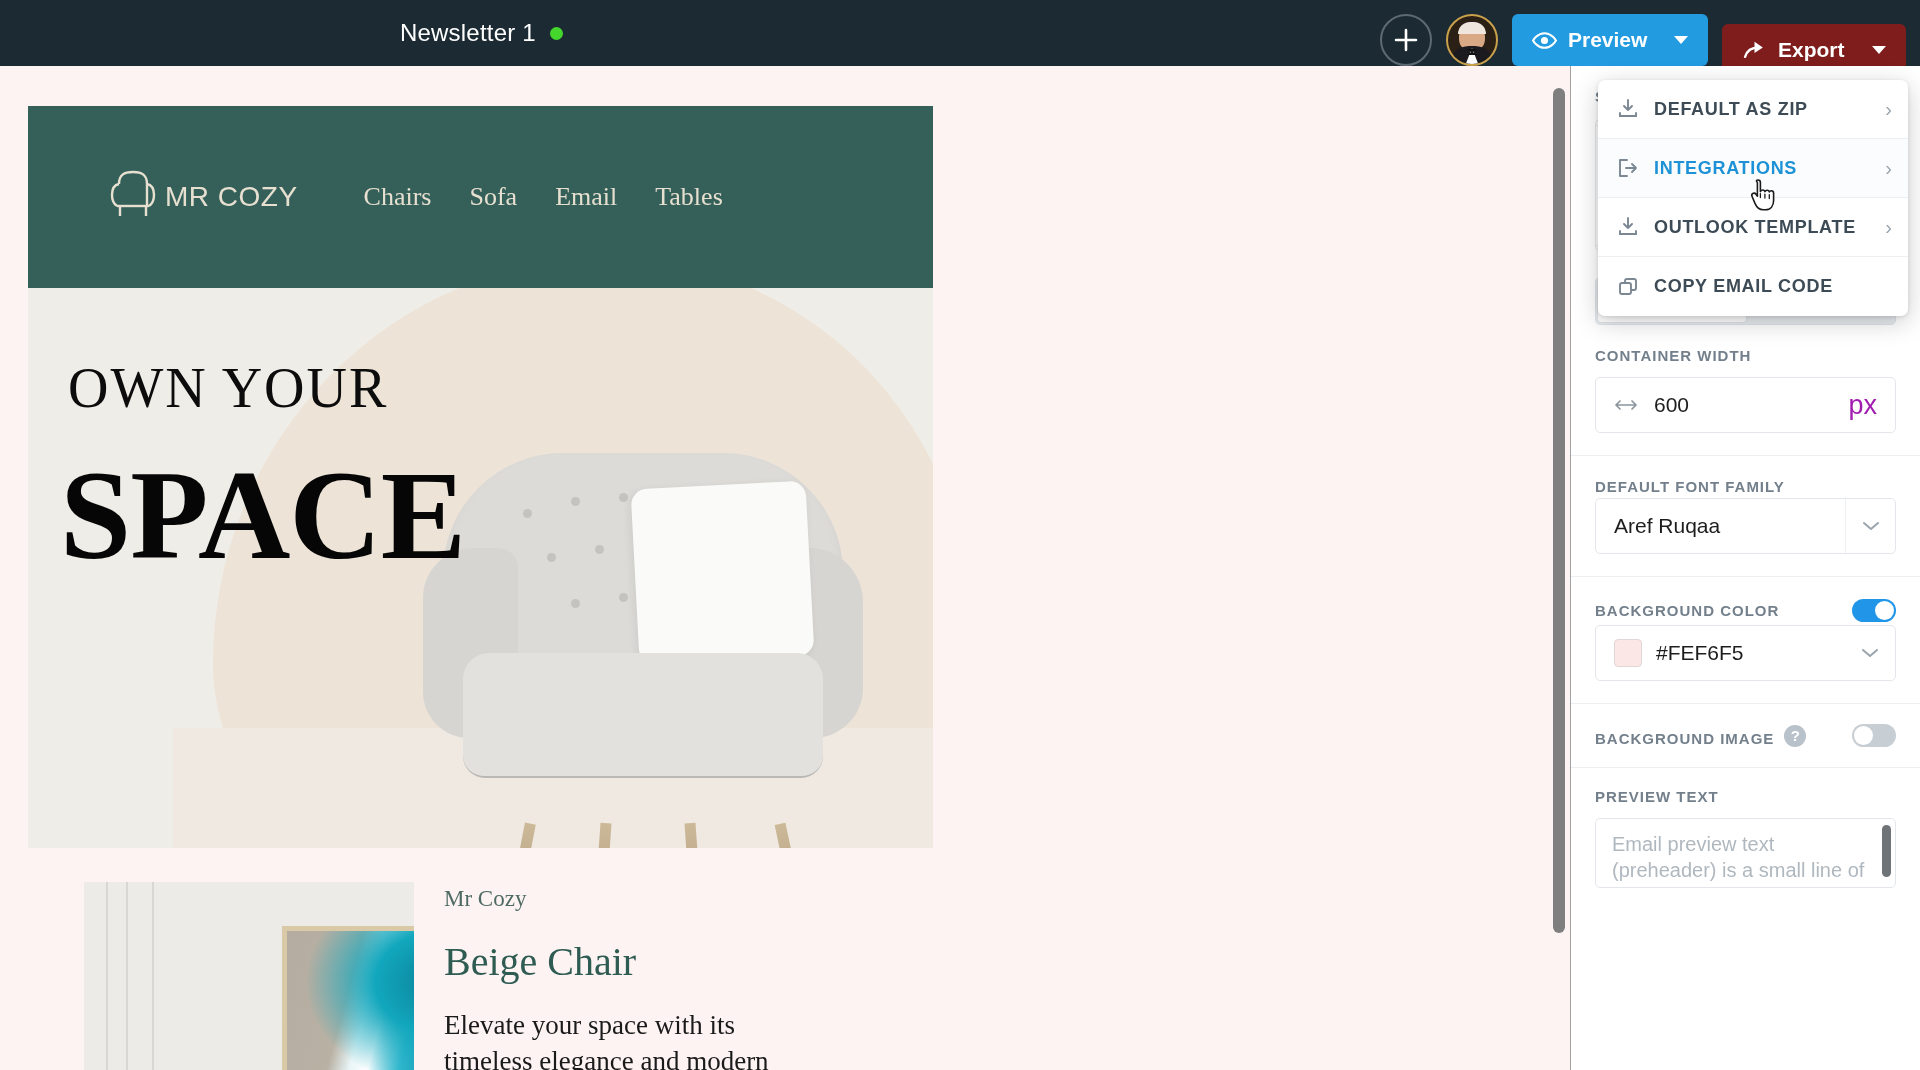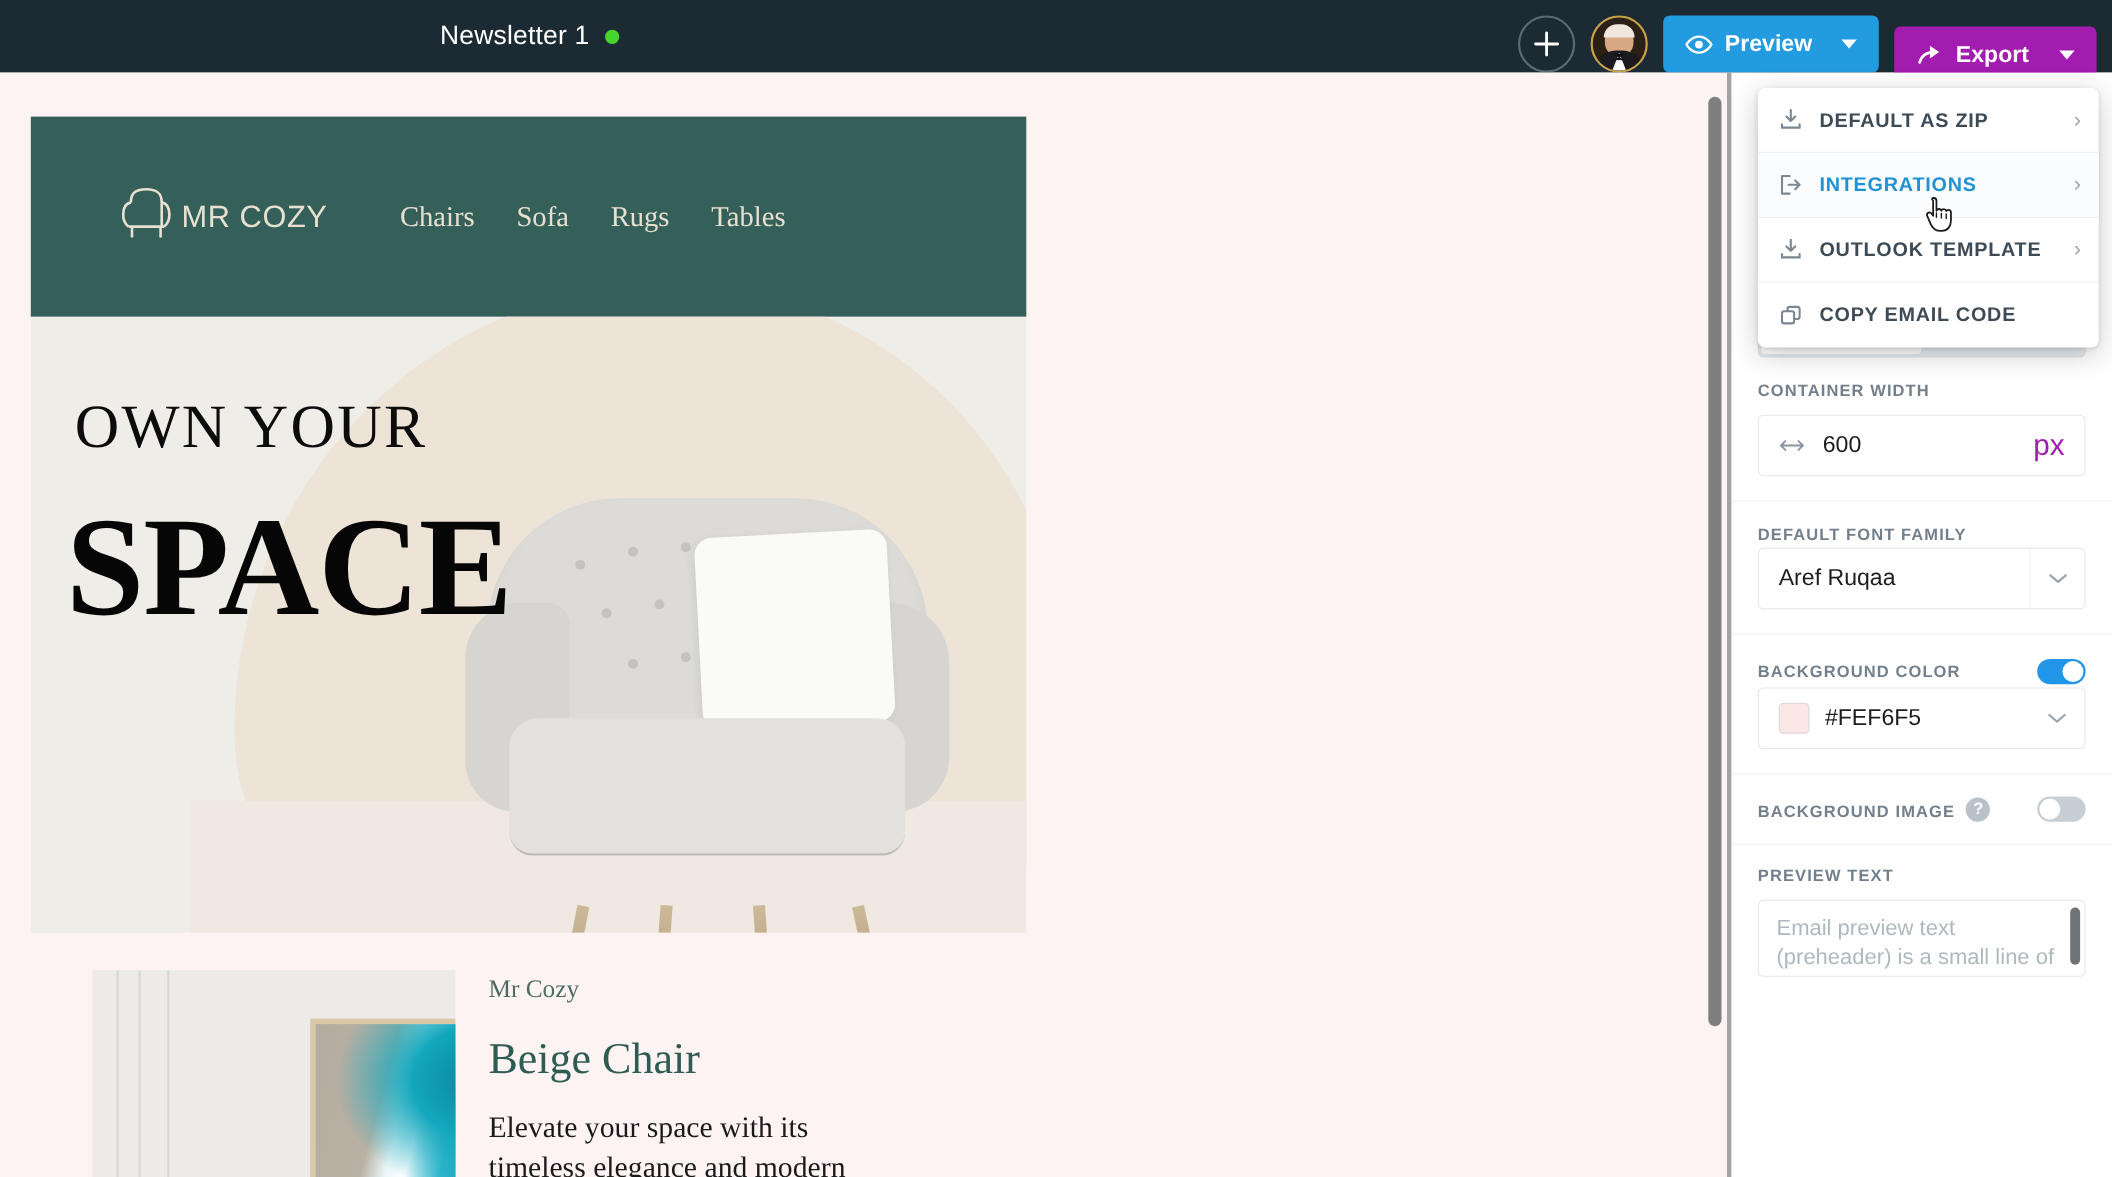--- a/index.html
+++ b/index.html
@@ -221,21 +221,21 @@
     position: absolute; left: 1553px; top: 22px;
     width: 12px; height: 845px; border-radius: 6px;
     background: #7f7f7f; cursor: pointer;
   }
 
   
   #panel {
     position: absolute; top: 66px; right: 0;
     width: 350px; height: 1004px;
     background: #ffffff;
-    border-left: 4px solid #a3a3a3;
+    border-left: 1px solid #a3a3a3;
     overflow: hidden;
   }
   .panel-section { padding: 0 24px; }
   .sec-label {
     font-size: 15px; letter-spacing: 1px; font-weight: 700;
     color: #73808c; text-transform: uppercase;
   }
   .divider { height:1px; background:#eceff2; margin: 0; }
 
   
@@ -391,21 +391,21 @@
 
     <button class="btn-pill" id="preview-btn" style="background: rgb(35, 155, 224);">
       <svg width="25" height="25" viewBox="0 0 24 24">
         <path d="M1 12s4-7 11-7 11 7 11 7-4 7-11 7S1 12 1 12z" fill="none" stroke="#fff" stroke-width="2"></path>
         <circle cx="12" cy="12" r="3.4" fill="#fff"></circle>
       </svg>
       <span>Preview</span>
       <span class="caret-down"></span>
     </button>
 
-    <button class="btn-pill" id="export-btn" style="background: #a21caf; margin-top: 20px;">
+    <button class="btn-pill" id="export-btn" style="background: #7f1d1d; margin-top: 20px;">
       <svg width="25" height="25" viewBox="0 0 24 24">
         <path d="M3 18c2-7 8-9 13-9" fill="none" stroke="#fff" stroke-width="2.4" stroke-linecap="round"></path>
         <path d="M12 3.5 20 9l-8 5.5z" fill="#fff"></path>
       </svg>
       <span>Export</span>
       <span class="caret-down"></span>
     </button>
 
   </div>
 </div>
@@ -421,21 +421,21 @@
           <path d="M16 22c-5 1-7 5-7 11s2 9 5 11" fill="none" stroke="#E7E0D0" stroke-width="2.4"></path>
           <path d="M44 22c5 1 7 5 7 11s-2 9-5 11" fill="none" stroke="#E7E0D0" stroke-width="2.4"></path>
           <path d="M14 44h32" fill="none" stroke="#E7E0D0" stroke-width="2.4"></path>
           <path d="M17 44v10M43 44v10" fill="none" stroke="#E7E0D0" stroke-width="2.4"></path>
         </svg>
         <span id="brand-name">MR COZY</span>
       </div>
       <div id="nav">
         <span>Chairs</span>
         <span>Sofa</span>
-        <span>Rugs</span>
+        <span>Email</span>
         <span>Tables</span>
       </div>
     </div>
 
     <div id="hero" style="background: rgb(239, 237, 232);">
       <div id="hero-blob" style="background: rgb(237, 227, 215);"></div>
       <div id="hero-floor"></div>
 
       <div id="chair">
         <div class="ch-back">

